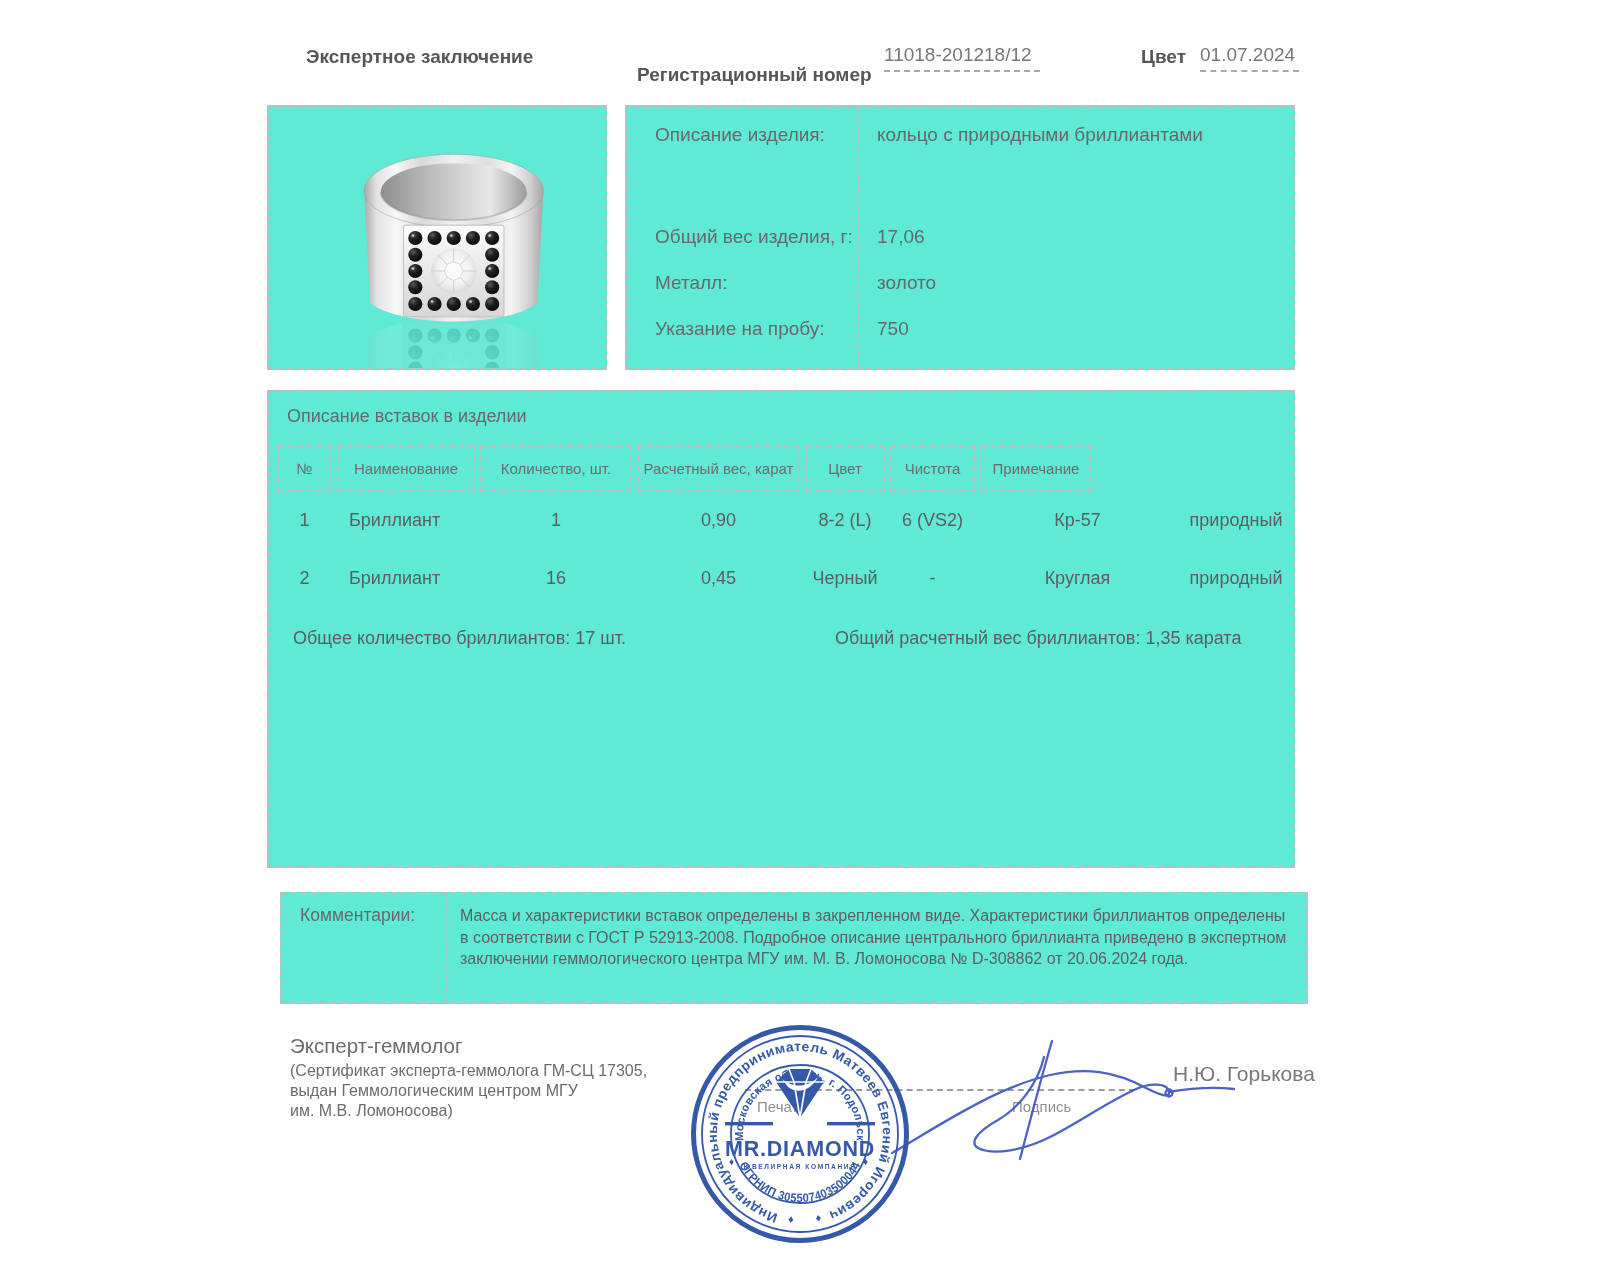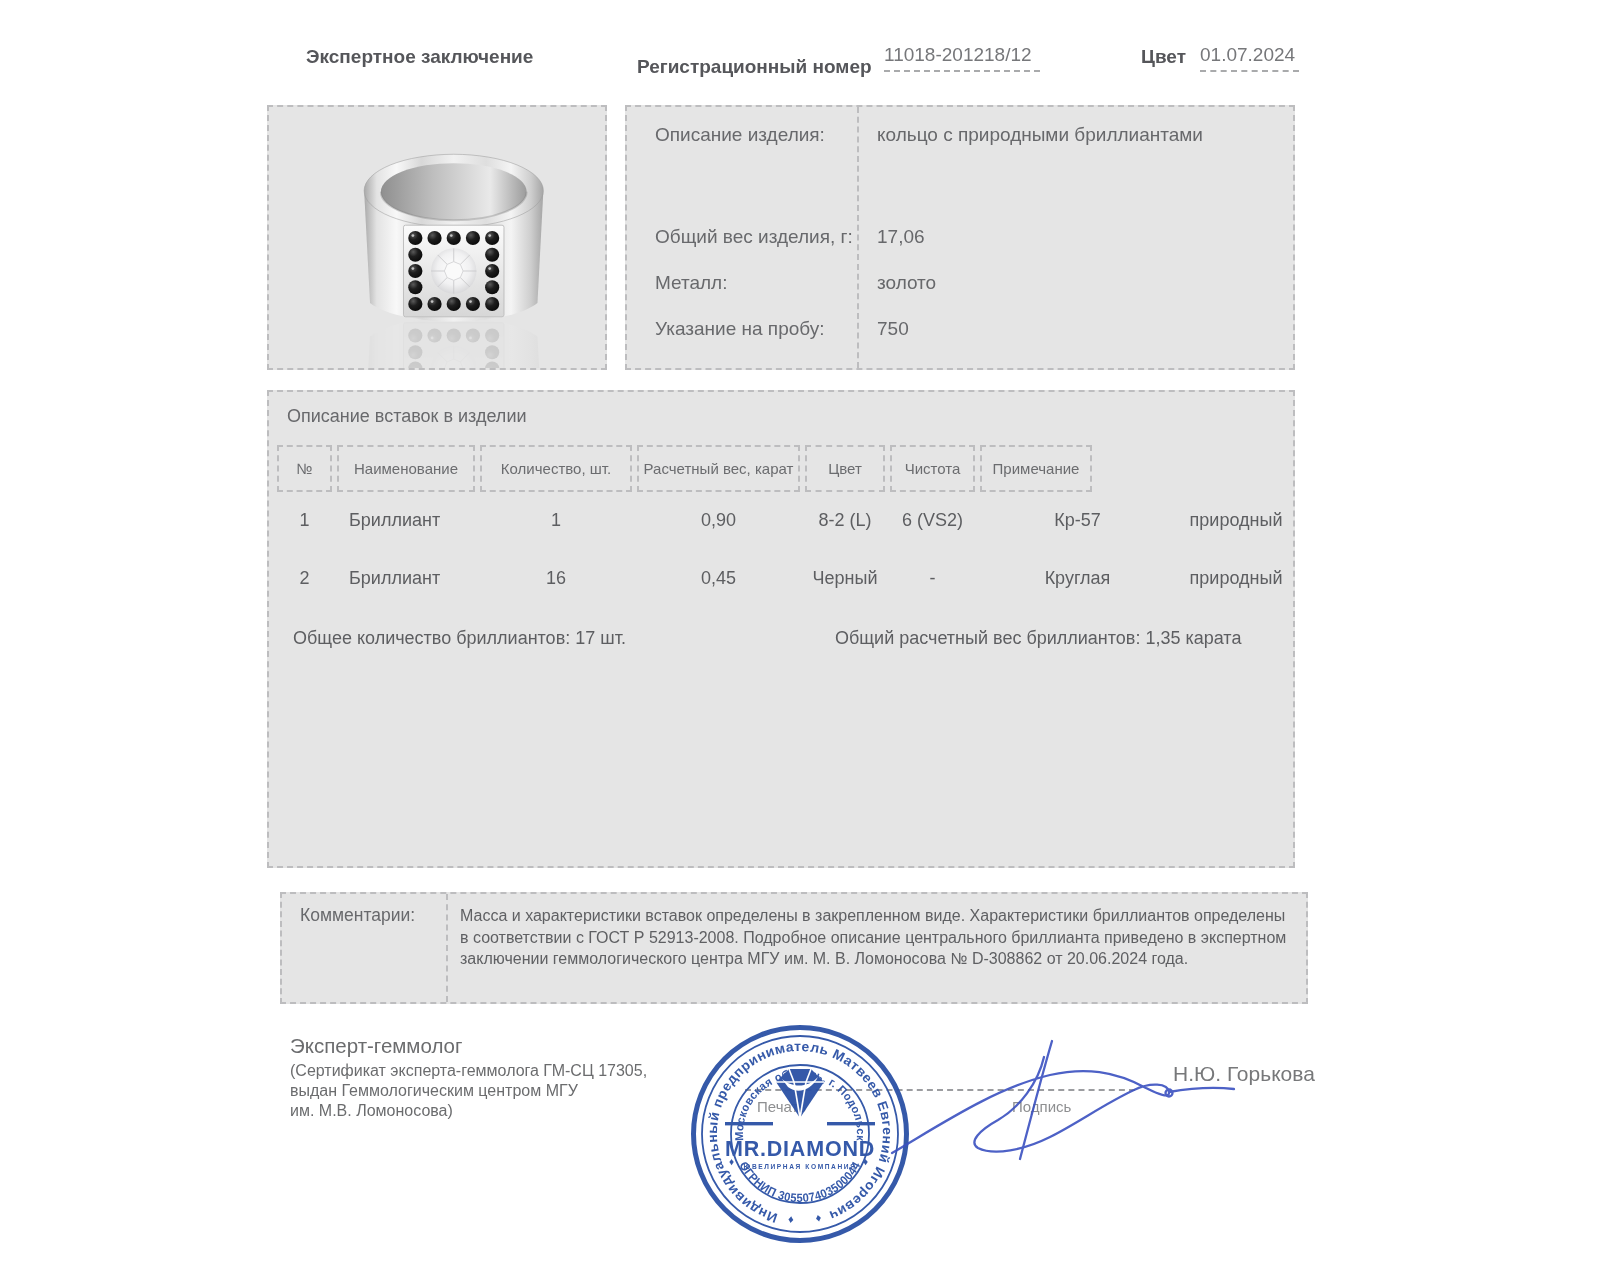--- a/index.html
+++ b/index.html
@@ -3,26 +3,26 @@
 <meta charset="utf-8">
 <style>
   html,body{margin:0;padding:0;background:#ffffff;}
   body{width:1600px;height:1280px;position:relative;font-family:"Liberation Sans","DejaVu Sans",sans-serif;color:#636467;}
   .abs{position:absolute;}
   .b{font-weight:700;}
   .page{position:absolute;inset:0;background:#fff;overflow:hidden;}
 
   
   .hdr-title{left:280px;top:46px;font-size:19px;color:#55565a;margin-left:26px;}
-  .hdr-reg-label{left:637px;top:56px;font-size:19px;color:#55565a;}
+  .hdr-reg-label{left:637px;top:64px;font-size:19px;color:#55565a;}
   .hdr-reg-value{left:884px;top:44px;font-size:19px;color:#76777a;border-bottom:2px dashed #a9aaac;padding:0 8px 4px 0;}
   .hdr-date-label{left:1141px;top:46px;font-size:19px;color:#55565a;}
   .hdr-date-value{left:1200px;top:44px;font-size:19px;color:#76777a;border-bottom:2px dashed #a9aaac;padding:0 4px 4px 0;}
 
-  .dash-box{border:2px dashed #bdbdbf;box-sizing:border-box;background:#e5e5e5;}
+  .dash-box{border:2px dashed #bdbdbf;box-sizing:border-box;background:#5eead4;}
 
   
   .photo-box{left:267px;top:105px;width:340px;height:265px;}
   .desc-box{left:625px;top:105px;width:670px;height:265px;}
   .desc-divider{position:absolute;left:230px;top:0;bottom:0;border-left:2px dashed #bdbdbf;}
   .desc-label{position:absolute;left:28px;font-size:19px;color:#68696c;white-space:nowrap;}
   .desc-value{position:absolute;left:250px;font-size:19px;color:#67686b;white-space:nowrap;}
 
   
   .table-box{left:267px;top:390px;width:1028px;height:478px;}

